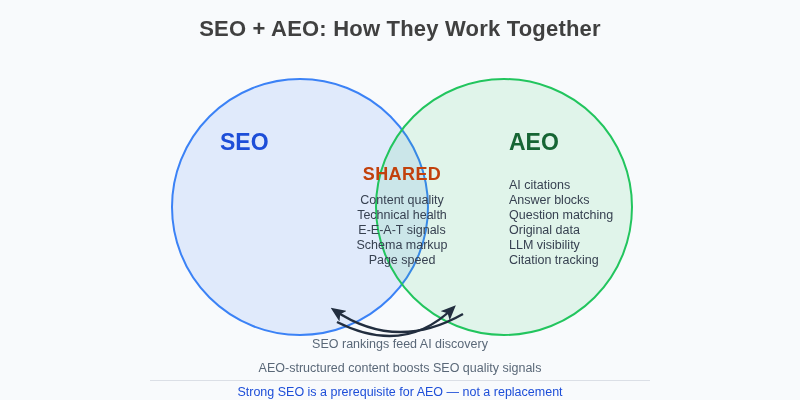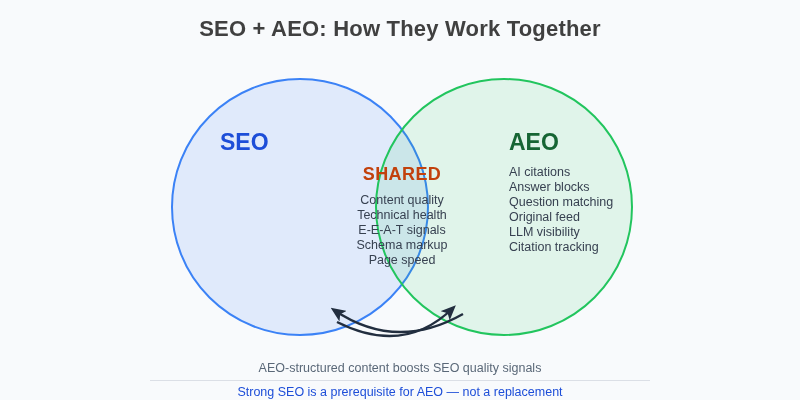--- a/index.html
+++ b/index.html
@@ -18,21 +18,21 @@
     color: #404040;
   }
 
   .circle {
     position: absolute; width: 258px; height: 258px;
     border-radius: 50%; top: 78px;
   }
   .circle.blue  { left: 171px; border: 2px solid #3b82f6; background: rgba(59,130,246,0.13); }
   .circle.green { left: 375px; border: 2px solid #22c55e; background: rgba(34,197,94,0.11); }
 
-  .side-label { font-size: 23px; font-weight: bold; margin-bottom: 9px; }
+  .side-label { font-size: 23px; font-weight: bold; margin-bottom: 22px; }
   .seo-block  { position: absolute; left: 220px; top: 129px; }
   .seo-block .side-label { color: #1d4ed8; }
   .aeo-block  { position: absolute; left: 509px; top: 129px; }
   .aeo-block .side-label { color: #166534; }
 
   .item-list { font-size: 12.5px; color: #374151; line-height: 15px; }
 
   .shared-block { position: absolute; left: 330px; top: 164px; width: 144px; text-align: center; }
   .shared-label { font-size: 18px; font-weight: bold; color: #c2410c; letter-spacing: 0.4px; margin-bottom: 8px; }
 
@@ -72,33 +72,34 @@
         <div>Page speed</div>
       </div>
   </div>
 
   <div class="aeo-block">
     <div class="side-label">AEO</div>
     <div class="item-list">
         <div>AI citations</div>
         <div>Answer blocks</div>
         <div>Question matching</div>
-        <div>Original feed</div>
+        <div>Original data</div>
         <div>LLM visibility</div>
         <div>Citation tracking</div>
       </div>
   </div>
 
   <svg class="arrows" viewBox="0 0 800 400" xmlns="http://www.w3.org/2000/svg">
     <defs>
       <marker id="ah" markerUnits="userSpaceOnUse" markerWidth="15" markerHeight="13" refX="11" refY="6.5" orient="auto">
         <path d="M0,0 L15,6.5 L0,13 L3.5,6.5 Z" fill="#222e3f"></path>
       </marker>
     </defs>
     <path d="M 463 314 Q 396 352 334 310" fill="none" stroke="#222e3f" stroke-width="2.4" marker-end="url(#ah)"></path>
     <path d="M 337 322 Q 404 356 453 308" fill="none" stroke="#222e3f" stroke-width="2.4" marker-end="url(#ah)"></path>
   </svg>
 
+  <div class="caption arrow-note">SEO rankings feed AI discovery</div>
   <div class="caption boost-note">AEO-structured content boosts SEO quality signals</div>
   <div class="divider"></div>
   <div class="caption footer-note">Strong SEO is a prerequisite for AEO — not a replacement</div>
 
 </div>
 
 </body></html>

